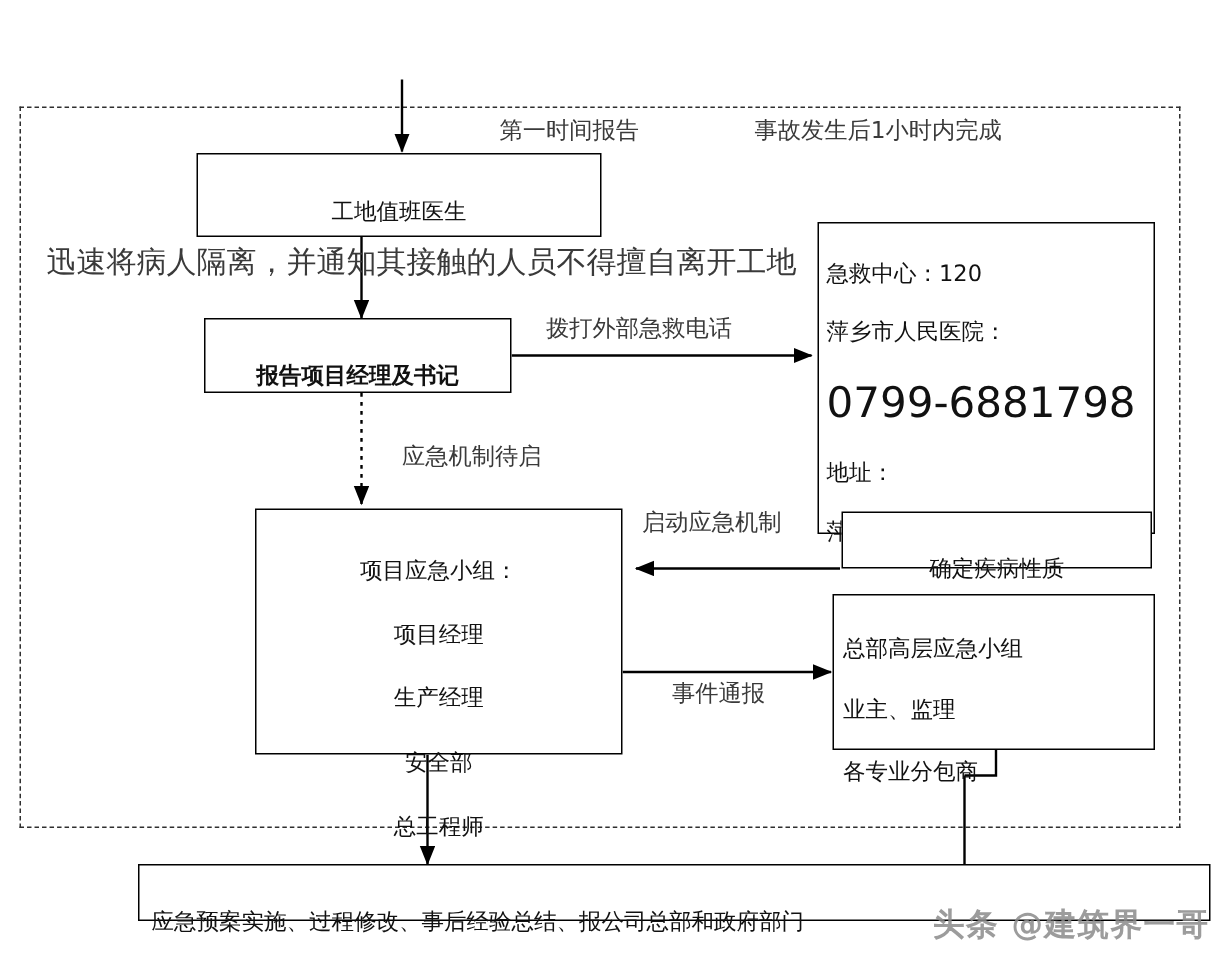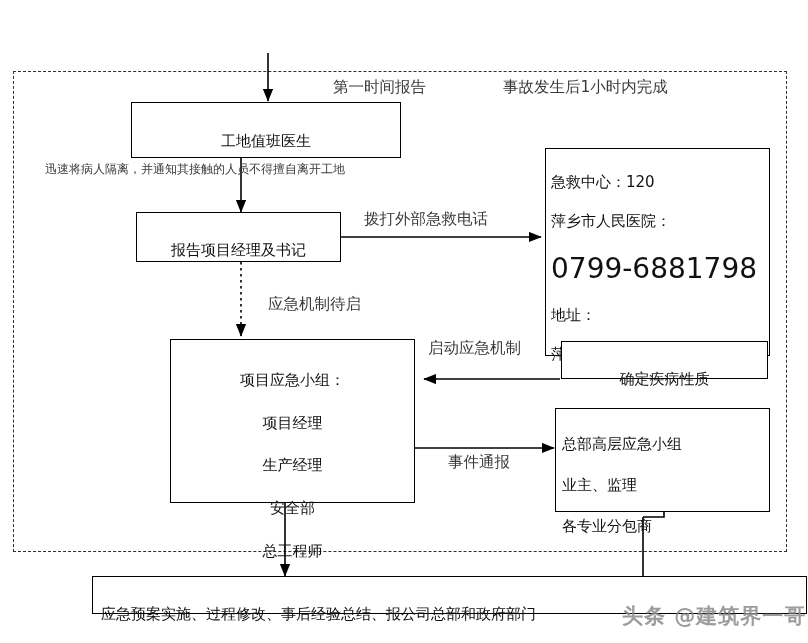--- a/index.html
+++ b/index.html
@@ -116,23 +116,23 @@
   <div class="label" style="left:333px; top:77px;">第一时间报告</div>
 
   <div class="label" style="left:503px; top:77px;">事故发生后1小时内完成</div>
 
   <div class="box center" style="left:131px; top:102px; width:270px; height:56px;">
     <div class="inner" style="padding-top:9px;">
       <span>工地值班医生</span>
     </div>
   </div>
 
-  <div class="label" style="left:45px; top:161px; font-size:12px;">迅速将病人隔离，并通知其接触的人员不得擅自离开工地</div>
+  <div class="label" style="left:31px; top:161px; font-size:20px;">迅速将病人隔离，并通知其接触的人员不得擅自离开工地</div>
 
-  <div class="box center" style="left:136px; top:212px; width:205px; height:50px;">
+  <div class="box center" style="left:136px; top:212px; width:205px; height:50px;font-weight:bold;">
     <div class="inner" style="padding-top:8px;">
       <span>报告项目经理及书记</span>
     </div>
   </div>
 
   <div class="label" style="left:364px; top:209px;">拨打外部急救电话</div>
 
   <div class="box left" style="left:545px; top:148px; width:225px; height:208px;">
     <div class="inner" style="padding:4px 5px; line-height:1.3;">
       <div>急救中心：120</div>
@@ -157,21 +157,21 @@
       <span class="hd">工程部</span>
     </div>
   </div>
 
   <div class="box center" style="left:561px; top:341px; width:207px; height:38px;">
     <div class="inner" style="padding-top:8px;">
       <span>确定疾病性质</span>
     </div>
   </div>
 
-  <div class="box left" style="left:555px; top:408px; width:215px; height:104px;">
+  <div class="box left" style="left:555px; top:396px; width:215px; height:104px;">
     <div class="inner" style="padding:5px 6px; line-height:1.36;">
       <div>总部高层应急小组</div>
       <div>业主、监理</div>
       <div>各专业分包商</div>
     </div>
   </div>
 
   <div class="label" style="left:448px; top:452px;">事件通报</div>
 
   <div class="box left" style="left:47px; top:576px; width:715px; height:38px;margin-left:45px;">

